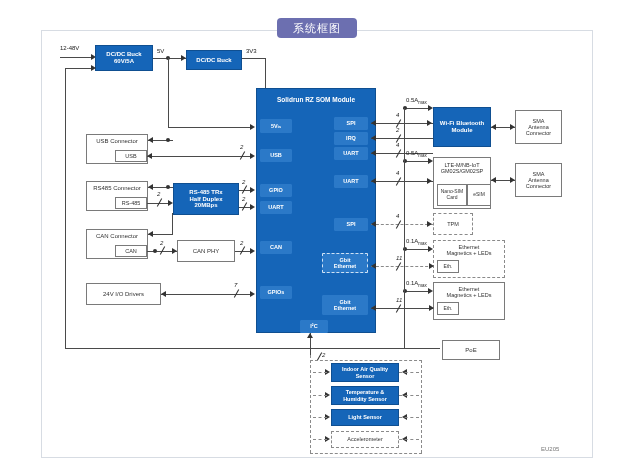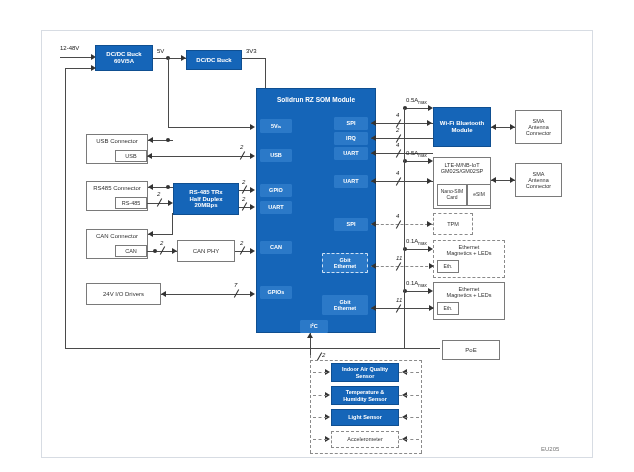--- a/index.html
+++ b/index.html
@@ -49,20 +49,21 @@
 
   #footer{position:absolute;font-size:6px;color:#777;}
 </style>
 </head>
 <body>
 
 <div id="page">
 
   <div id="card"></div>
 
+  <div id="title-badge">系统框图</div>
 
   <div class="lbl" style="left:60px;top:45px;">12-48V</div>
   <div class="ln lnh" style="left:60px;top:57px;width:32px;"></div>
   <div class="ar ar-r" style="left:91px;top:54px;"></div>
 
   <div class="bx blue" style="left:95px;top:45px;width:58px;height:26px;font-size:6px;flex-direction:column;">
     <span>DC/DC Buck</span>
     <span>60V/5A</span>
   </div>
 

